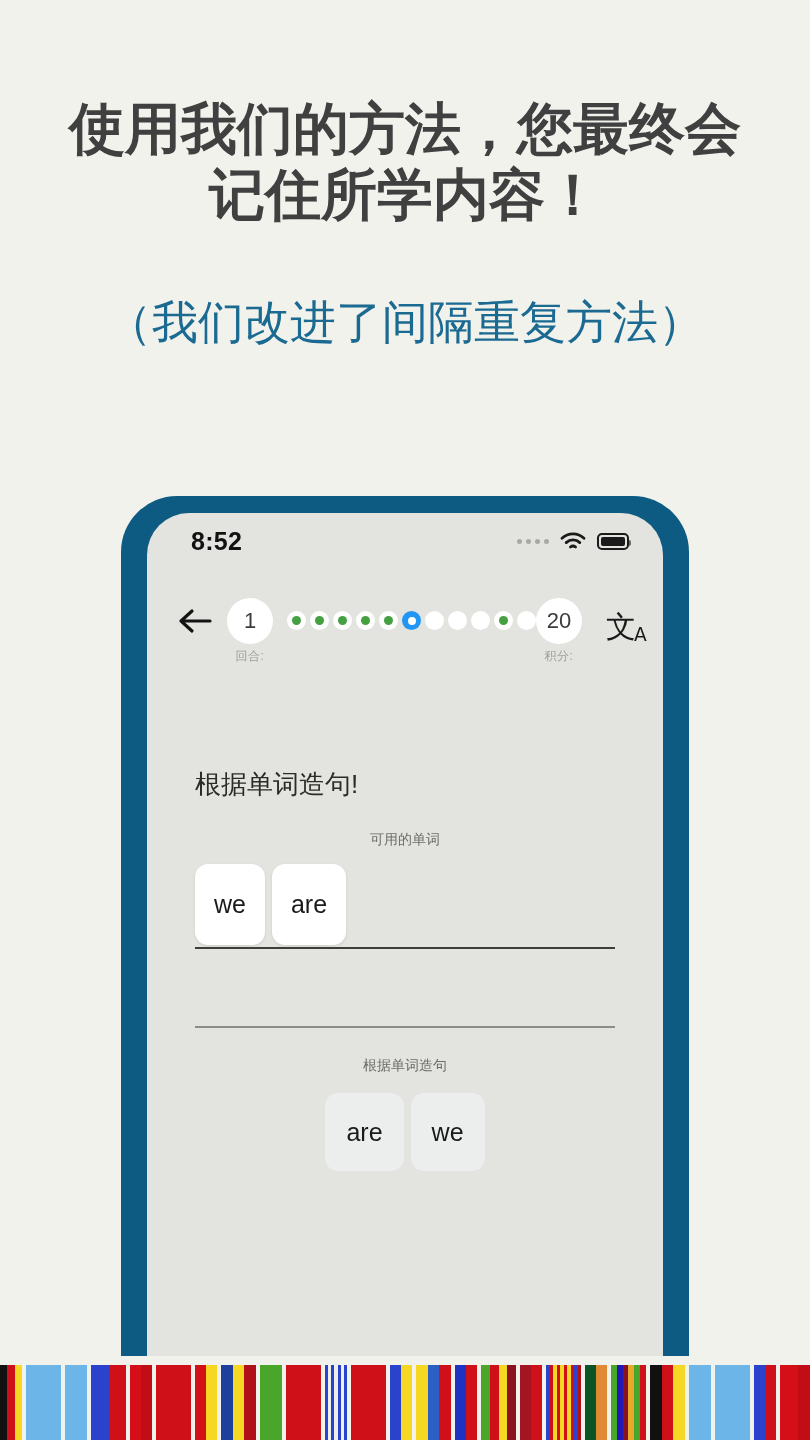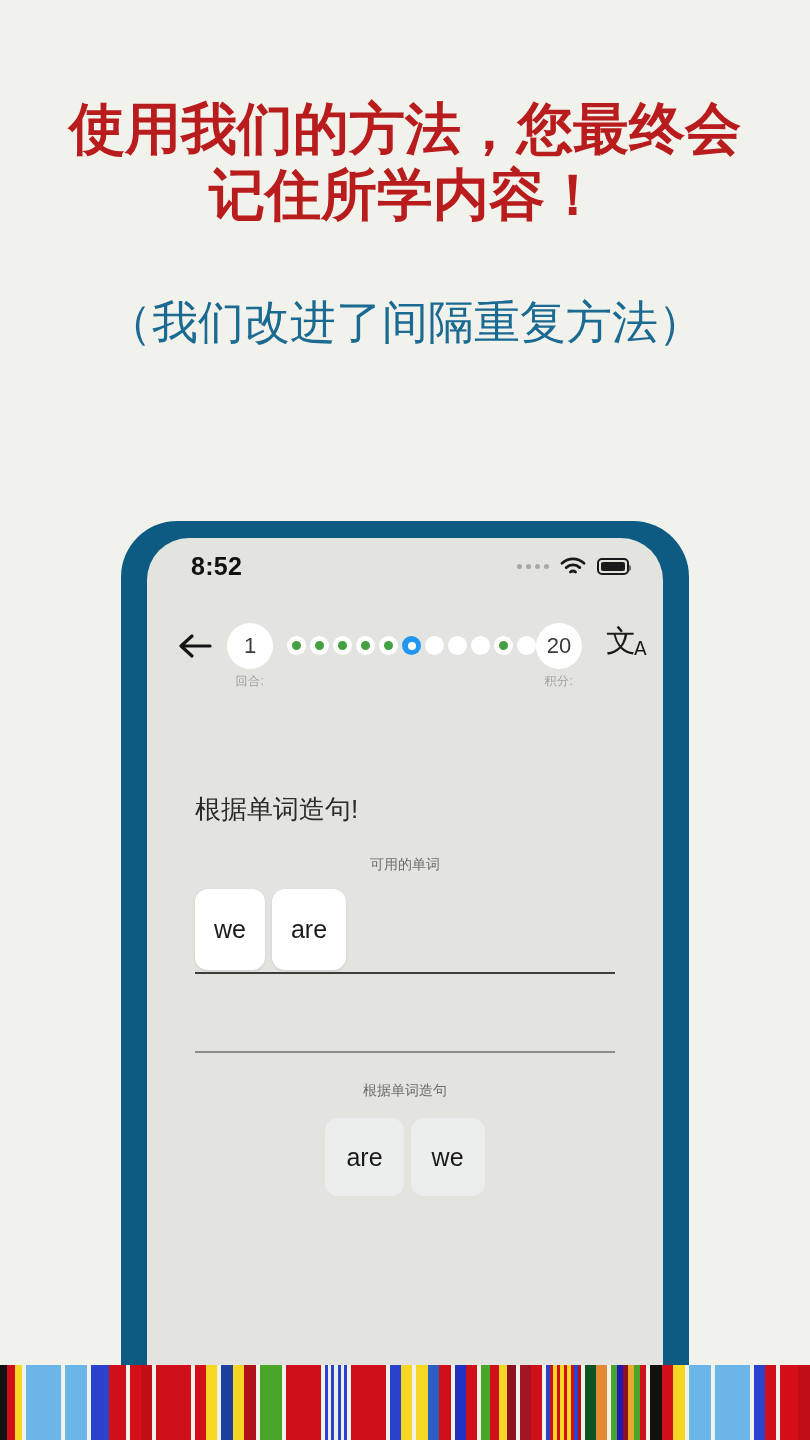--- a/index.html
+++ b/index.html
@@ -16,41 +16,41 @@
     position: relative;
   }
 
   
   .headline-area {
     padding-top: 96px;
     text-align: center;
   }
 
   .headline {
-    color: #b91c1c;
+    color: #404040;
     font-size: 56px;
     font-weight: 700;
     line-height: 1.17;
     letter-spacing: 0px;
     padding: 0 60px;
   }
 
   .subheadline {
     color: #1b6a91;
     font-size: 46px;
     font-weight: 400;
     line-height: 1.28;
     padding: 0 70px;
     margin-top: 66px;
   }
 
   
   .phone-wrap {
     position: absolute;
-    top: 521px;
+    top: 496px;
     left: 121px;
     width: 568px;
     height: 860px;
   }
 
   .phone-frame {
     position: absolute;
     inset: 0;
     background: #0d5b82;
     border-radius: 56px 56px 0 0;
@@ -204,21 +204,21 @@
   .nav-right {
     display: flex;
     align-items: flex-start;
     gap: 24px;
     flex: none;
   }
 
   .translate-icon {
     font-size: 30px;
     color: #1a1a1a;
-    margin-top: 12px;
+    margin-top: 23px;
     line-height: 1;
     font-family: "DejaVu Sans", sans-serif;
   }
   .translate-icon sub {
     font-size: 0.62em;
     vertical-align: baseline;
     position: relative;
     top: 4px;
     left: -2px;
   }

